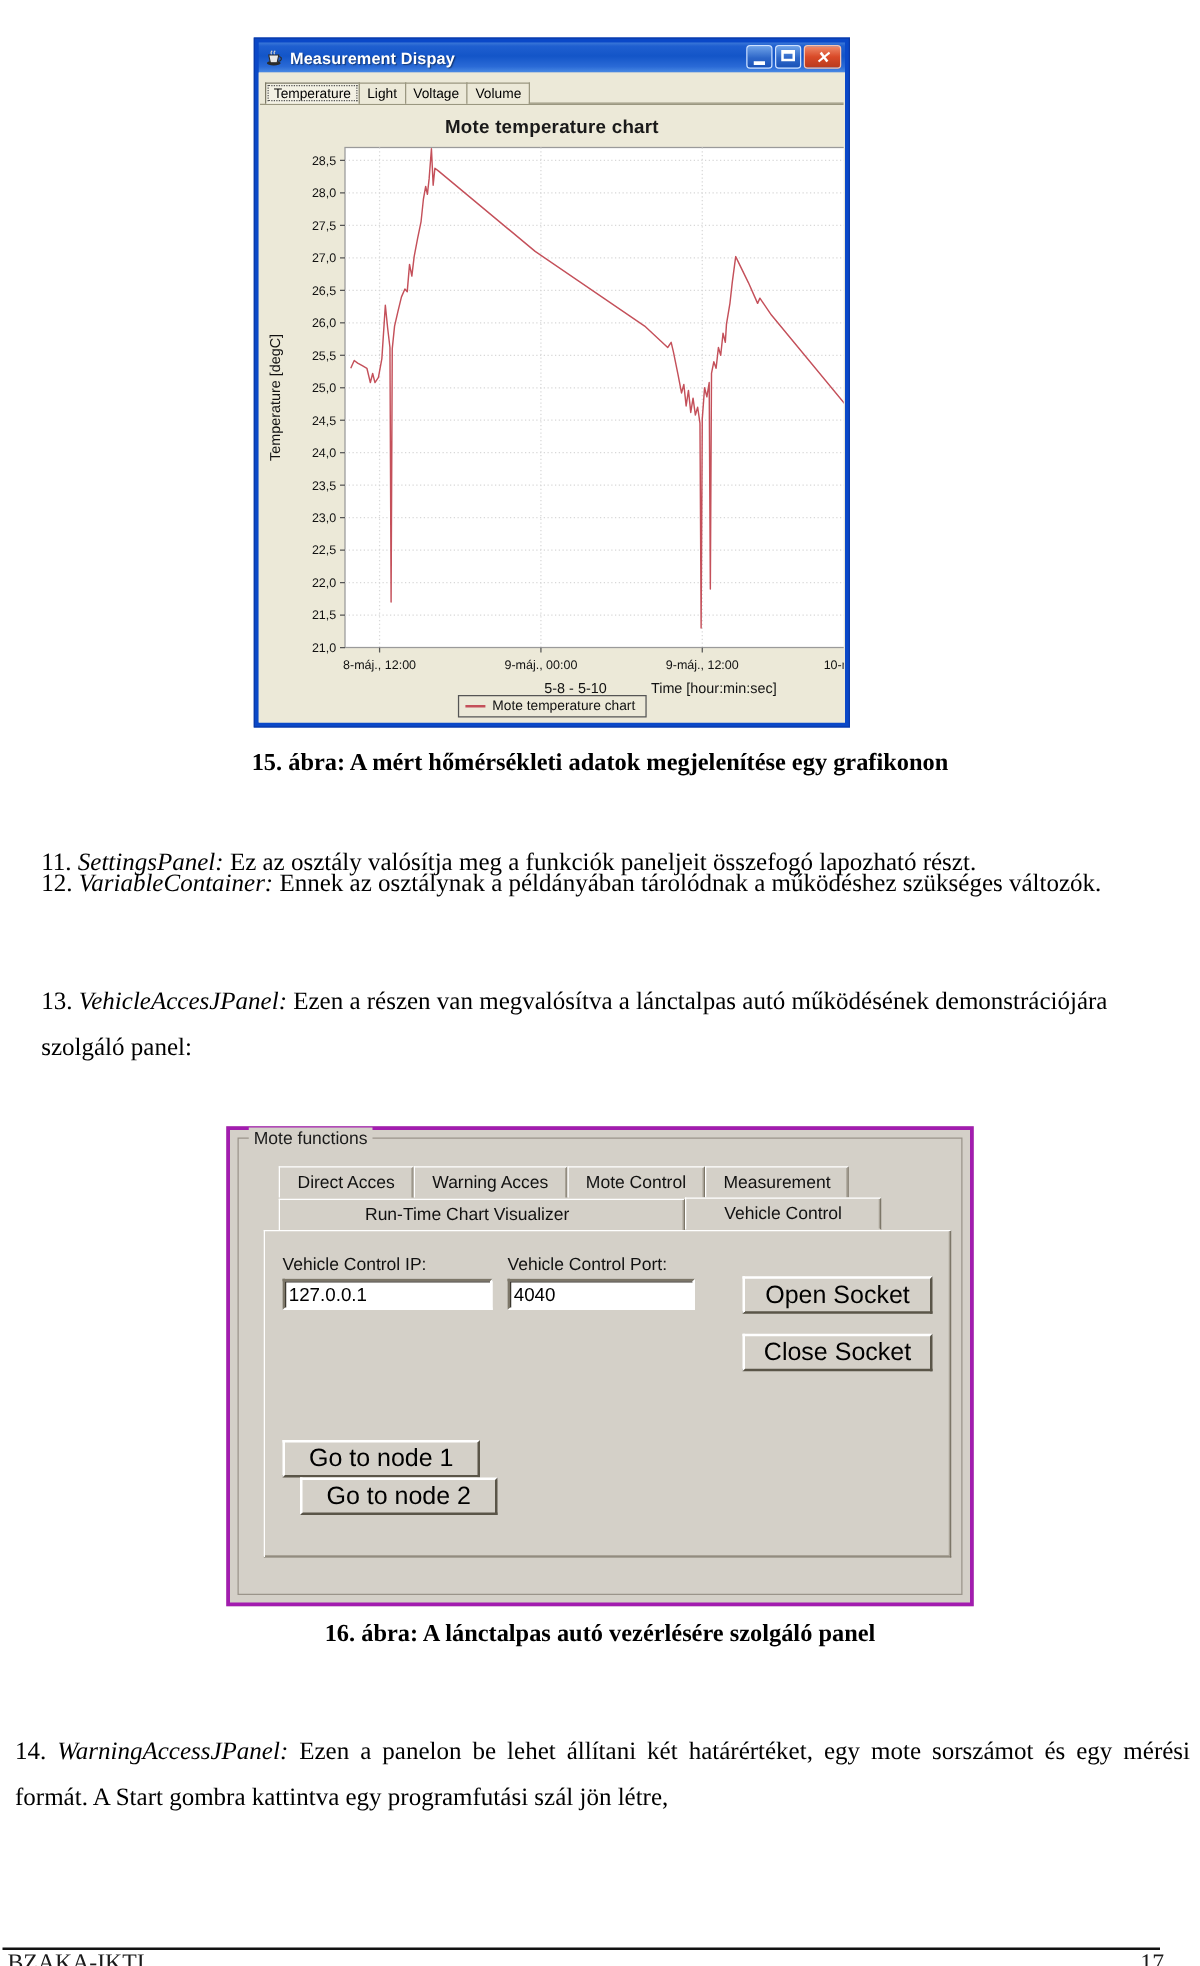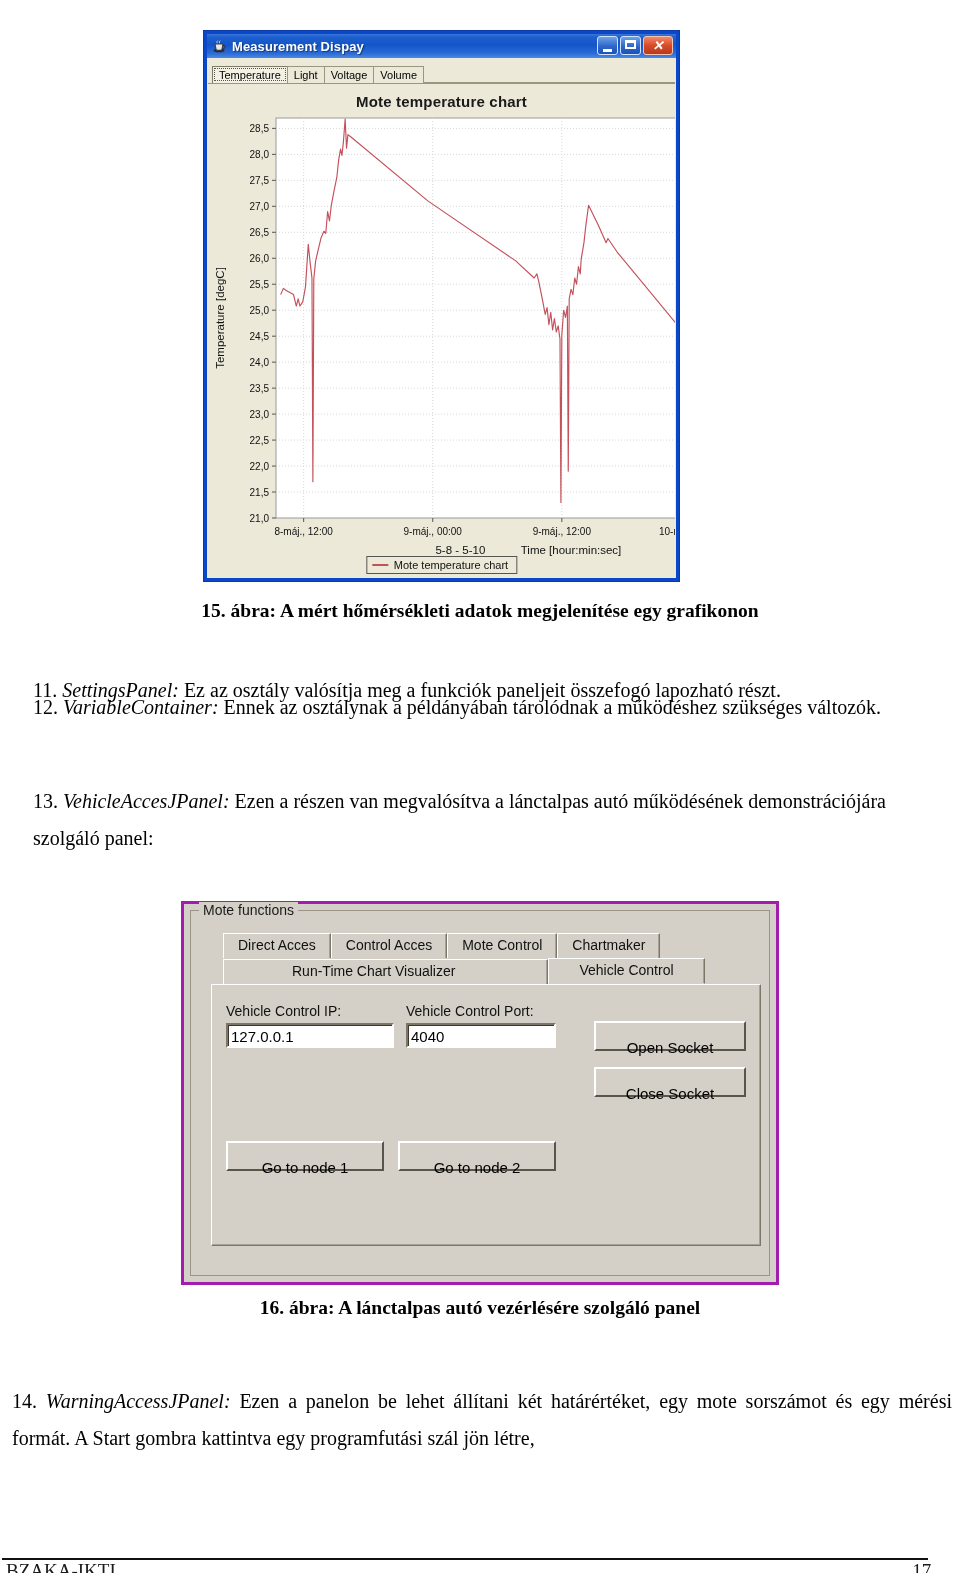--- a/index.html
+++ b/index.html
@@ -276,26 +276,26 @@
     color: #000;
     padding: 2px 3px;
     box-sizing: border-box;
     height: 25px;
     line-height: 19px;
   }
   .win-button {
     background: #d4d0c8;
     border: 2px solid;
     border-color: #ffffff #5a5548 #5a5548 #ffffff;
-    font-size: 15px;
+    font-size: 20px;
     font-family: "Liberation Sans", sans-serif;
     color: #000;
     text-align: center;
     box-sizing: border-box;
-    padding: 12px;
+    padding: 0;
     line-height: 26px;
     height: 30px;
     cursor: default;
   }
 
   
   #footer-rule {
     position: absolute;
     left: 2px;
     top: 1558px;
@@ -445,23 +445,23 @@
   <i>VehicleAccesJPanel:</i><span> Ezen a részen van megvalósítva a lánctalpas autó működésének demonstrációjára szolgáló panel:</span>
 </div>
 
 <div id="mote-panel">
   <div class="group-box">
     <span class="group-title">Mote functions</span>
 
     <div class="tabs2">
       <div class="tabrow row1">
         <span class="tab2">Direct Acces</span>
-        <span class="tab2">Control Acces</span>
+        <span class="tab2">Warning Acces</span>
         <span class="tab2">Mote Control</span>
-        <span class="tab2">Chartmaker</span>
+        <span class="tab2">Measurement</span>
       </div>
       <div class="tabrow row2">
         <span class="tab2" style="padding-left:68px; padding-right:92px;">Run-Time Chart Visualizer</span>
         <span class="tab2 selected" style="padding-left:30px; padding-right:30px;">Vehicle Control</span>
       </div>
     </div>
 
     <div class="tab-content">
 
       <div style="display:flex; align-items:flex-start;">
@@ -472,21 +472,21 @@
         <div style="width:190px; margin-left:12px;">
           <span class="field-label">Vehicle Control Port:</span>
           <div class="text-input" style="width:150px;">4040</div>
         </div>
         <div style="margin-left:28px; margin-top:18px;">
           <div class="win-button" style="width:152px;">Open Socket</div>
           <div class="win-button" style="width:152px; margin-top:16px;">Close Socket</div>
         </div>
       </div>
 
-      <div style="display:flex; margin-top:44px;">
+      <div style="display:flex; margin-top:55px;flex-direction:column;">
         <div class="win-button" style="width:158px;">Go to node 1</div>
         <div class="win-button" style="width:158px; margin-left:14px;">Go to node 2</div>
       </div>
 
     </div>
   </div>
 </div>
 
 <div class="fig-caption" style="top:1297px;">16.  ábra: A lánctalpas autó vezérlésére szolgáló panel</div>
 

